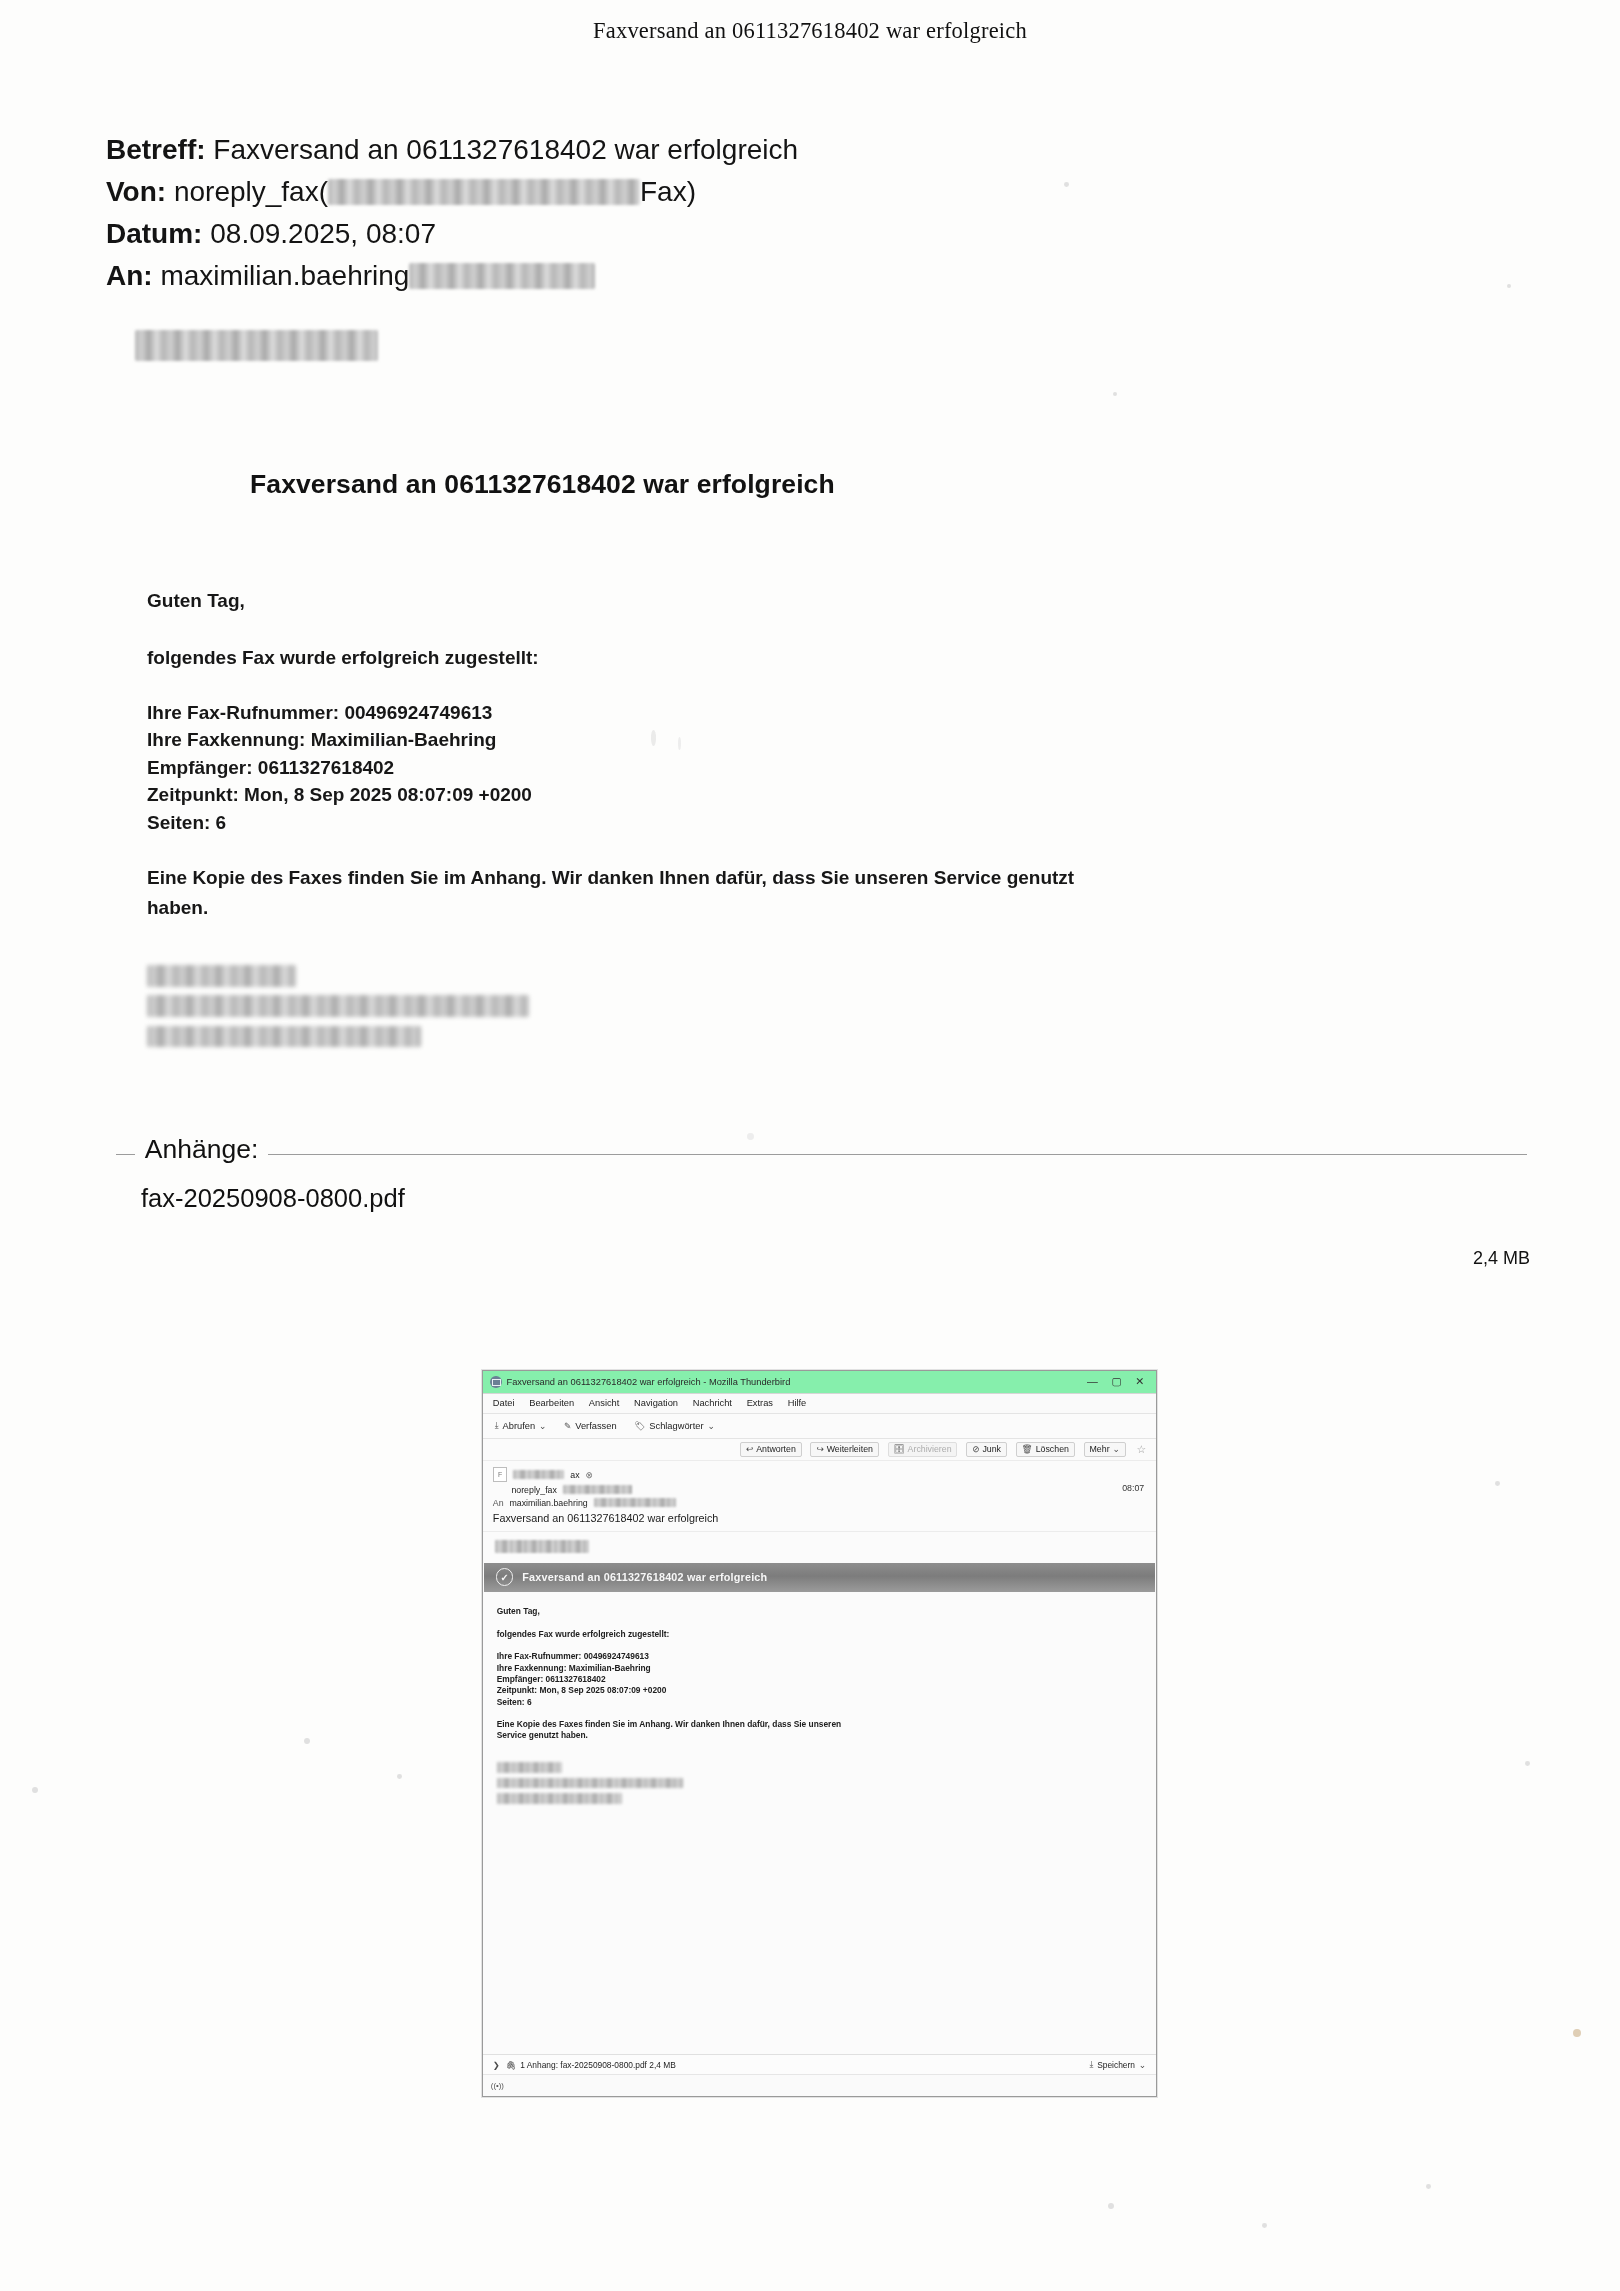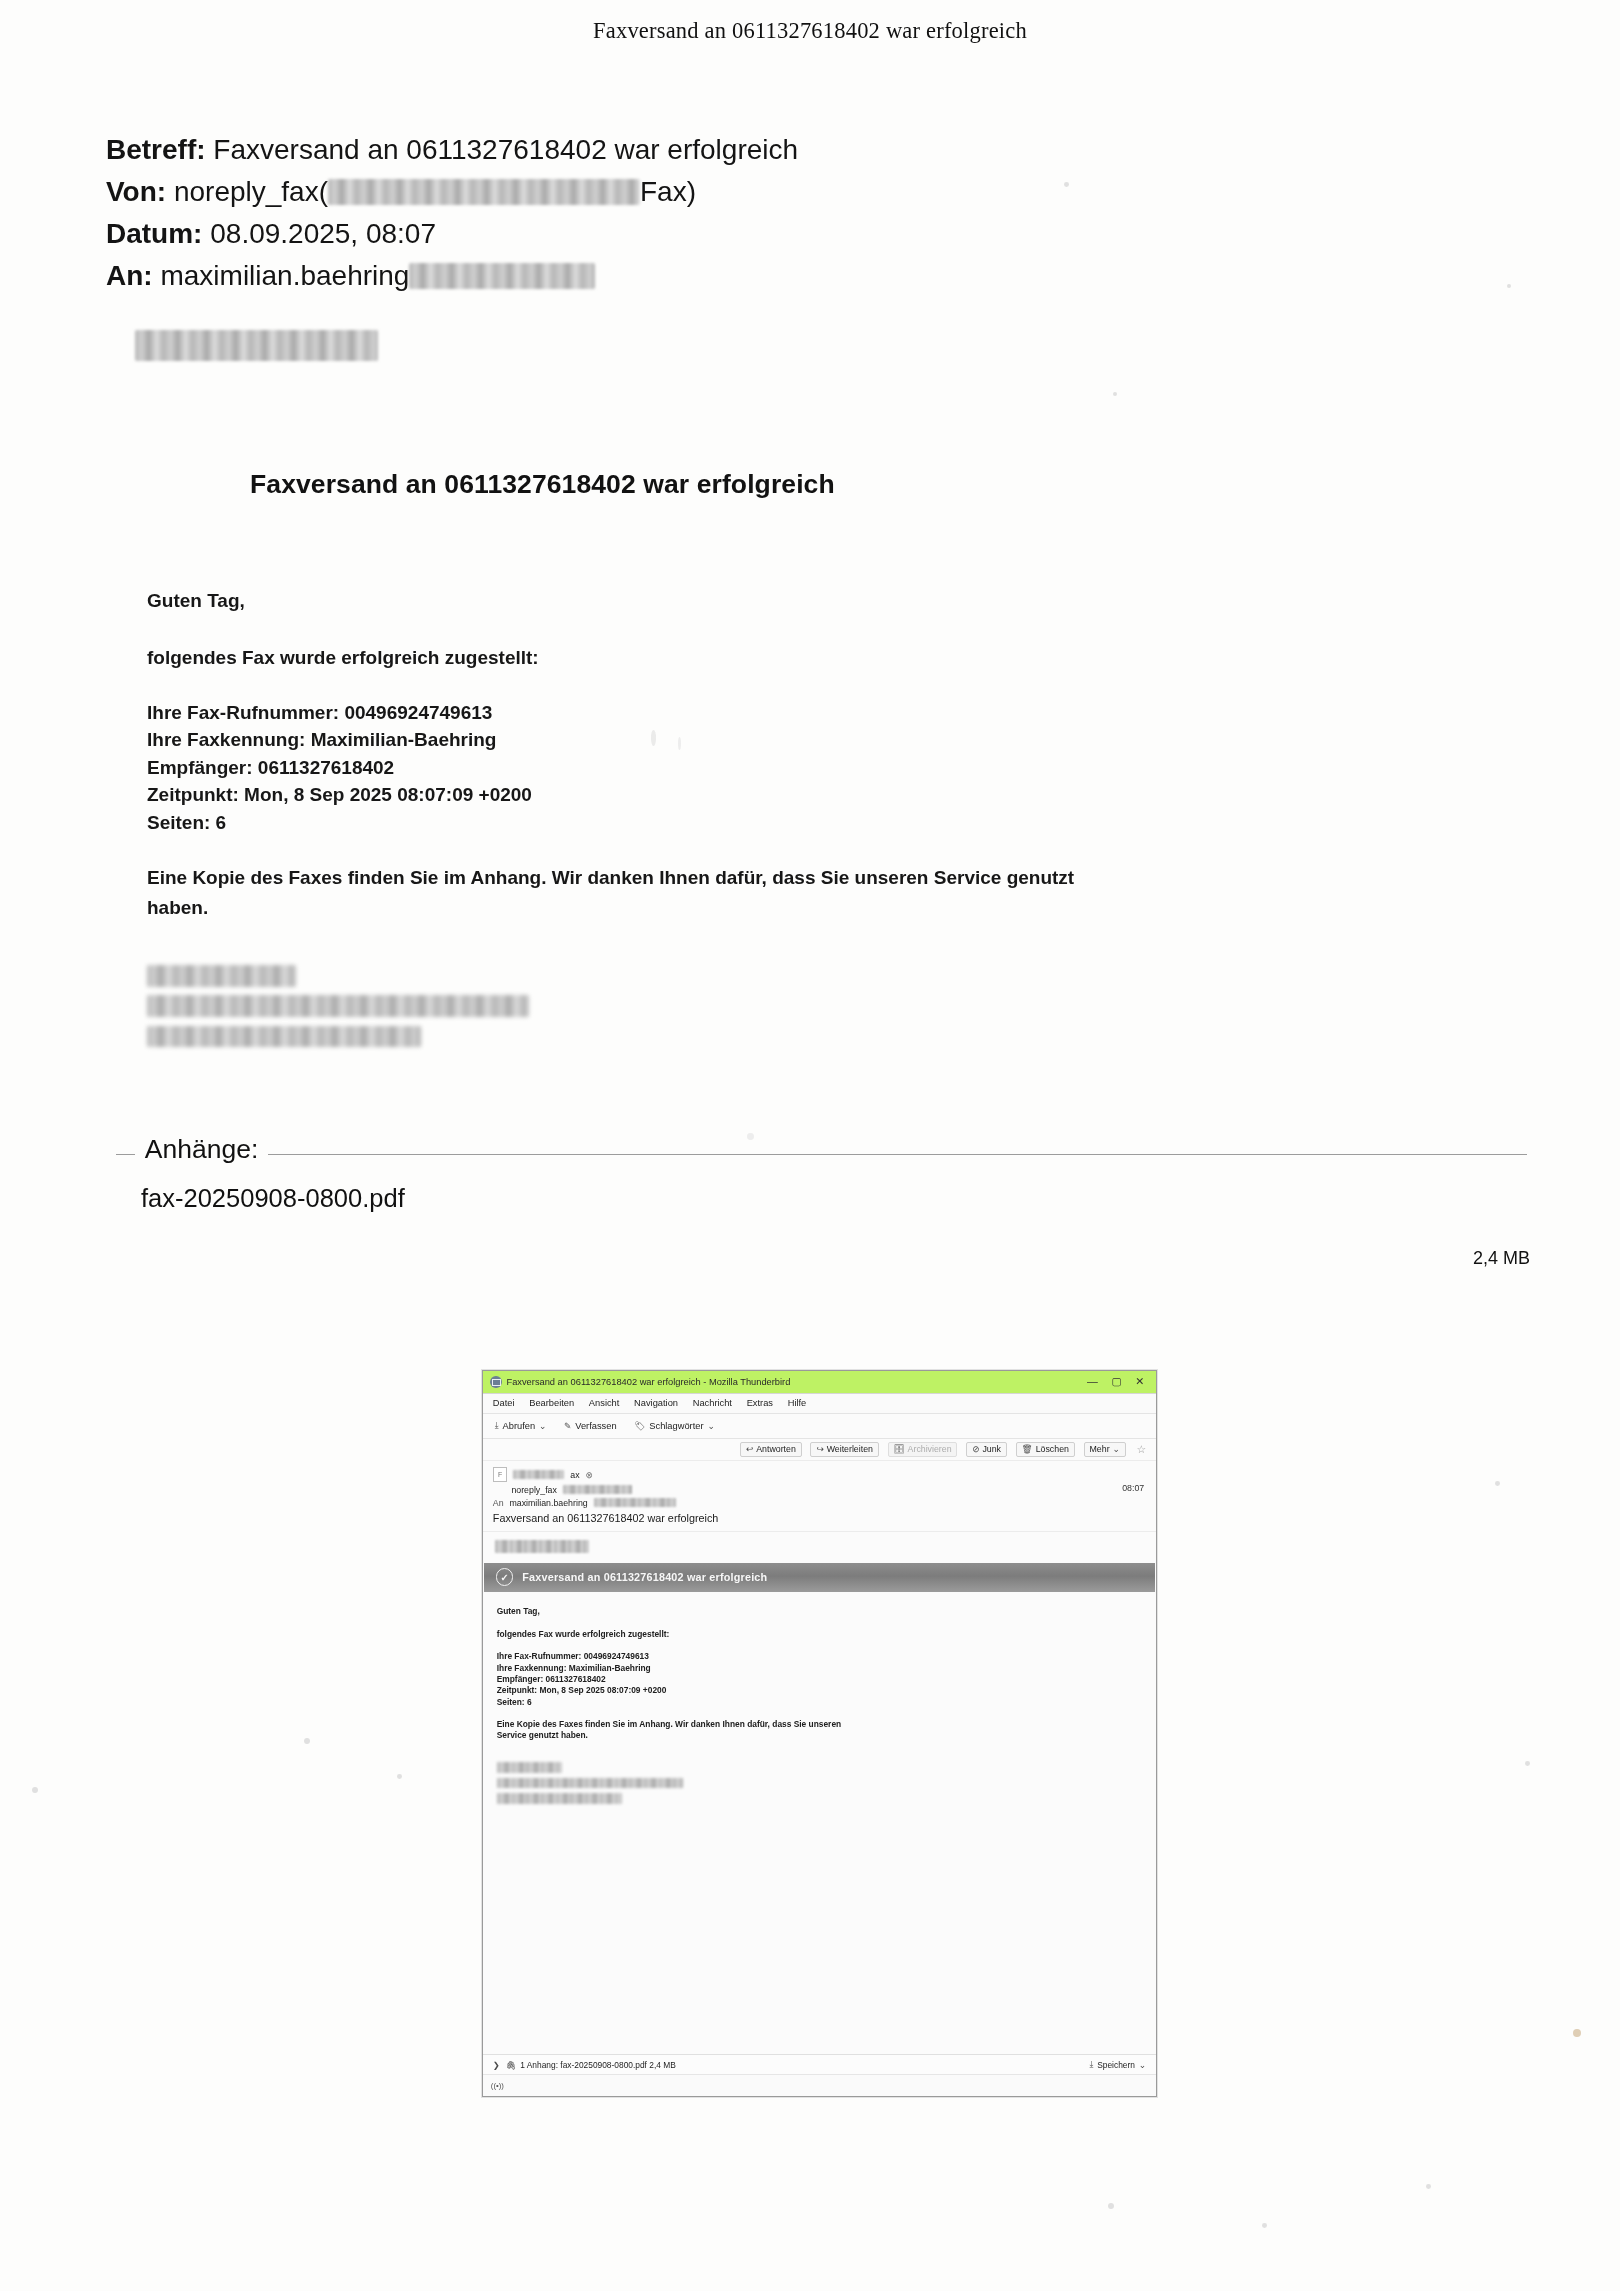--- a/index.html
+++ b/index.html
@@ -149,21 +149,21 @@
     height: 725px;
     background: #fbfbfb;
     border: 1px solid #9a9a9a;
     box-shadow: 0 0 0 1px #e2e2e2;
     font-size: 8.8px;
     color: #1d1d1d;
     overflow: hidden;
   }
   .tb-titlebar {
     height: 21.6px;
-    background: #bef264;
+    background: #86efac;
     border-bottom: 1px solid #d6d6d6;
     display: flex;
     align-items: center;
     padding: 0 3.9px;
   }
   .tb-appicon {
     width: 11.8px; height: 11.8px; border-radius: 50%;
     background: #6b7f95;
     margin: 0 4.9px 0 2.9px;
     position: relative;

